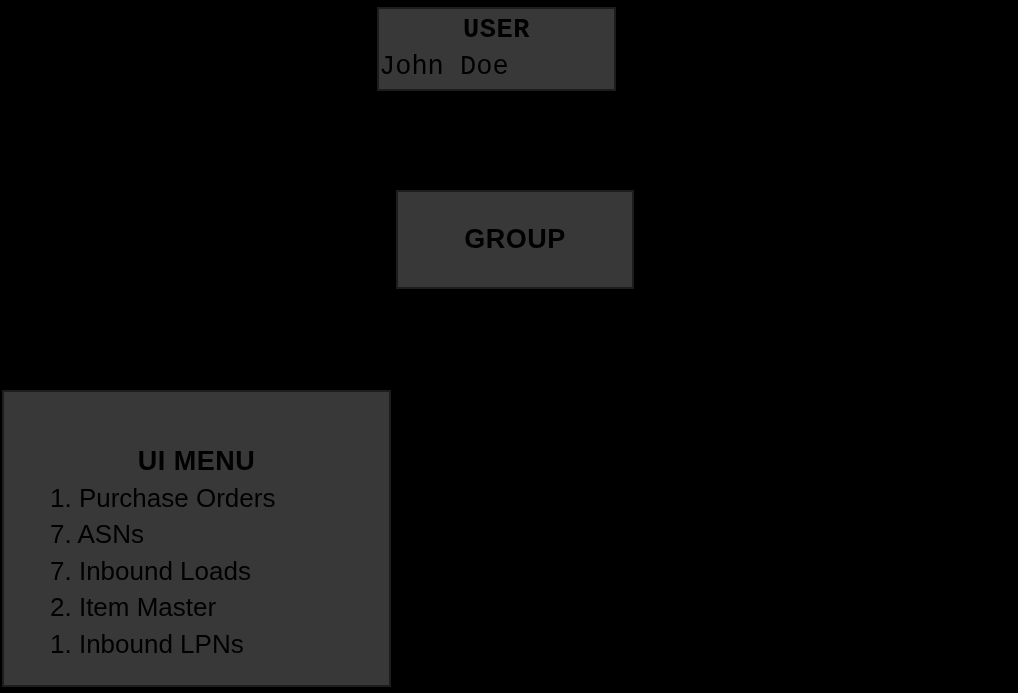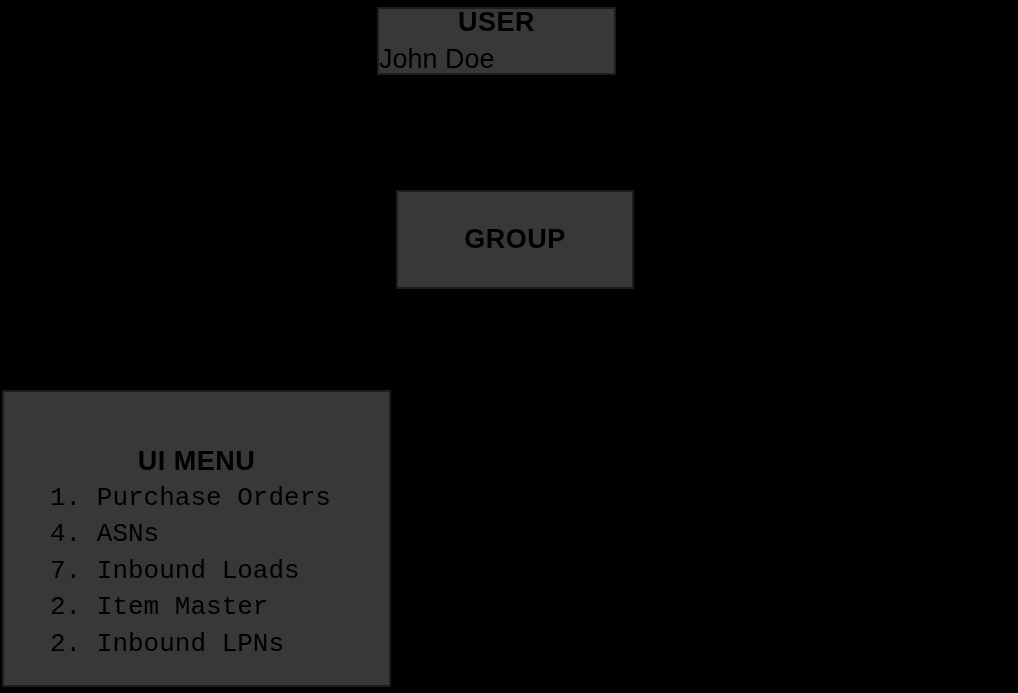--- a/index.html
+++ b/index.html
@@ -31,41 +31,40 @@
     line-height: 37px;
     text-align: center;
     letter-spacing: 0.5px;
   }
   .node-value {
     font-size: 27px;
     line-height: 37px;
     text-align: left;
   }
   
-  #user-node   { left: 377px; top: 7px;   width: 239px; height: 68px; }
+  #user-node   { left: 377px; top: 7px;   width: 239px; height: 84px; font-family: Liberation Mono, monospace; }
   #group-node  { left: 396px; top: 190px; width: 238px; height: 99px; }
   
   #ui-menu-node { left: 2px;   top: 390px; width: 389px; height: 297px; }
   #rf-menu-node { left: 628px; top: 390px; width: 388px; height: 300px; }
 
   .menu-title {
     font-weight: bold;
     font-size: 27px;
     line-height: 36.5px;
     text-align: center;
     letter-spacing: 0.5px;
     margin-top: 28px;
   }
   .menu-list {
     list-style: none;
     margin: 0;
     padding: 0;
     font-size: 26px;
     line-height: 36.5px;
-    font-family: Liberation Mono, monospace;
   }
   #ui-menu-node .menu-list { padding-left: 46px; }
   #rf-menu-node .menu-list { padding-left: 62px; }
 </style>
 </head>
 <body>
 
 <div id="canvas">
 
   <div class="node" id="user-node">
@@ -74,21 +73,21 @@
   </div>
 
   <div class="node" id="group-node">
     <div class="node-title">GROUP</div>
   </div>
 
   <div class="node" id="ui-menu-node">
     <div class="menu-title">UI MENU</div>
     <ul class="menu-list">
       <li>1. Purchase Orders</li>
-      <li>4. ASNs</li>
+      <li>7. ASNs</li>
       <li>7. Inbound Loads</li>
       <li>2. Item Master</li>
-      <li>2. Inbound LPNs</li>
+      <li>1. Inbound LPNs</li>
     </ul>
   </div>
 
 
 </div>
 
 </body></html>

